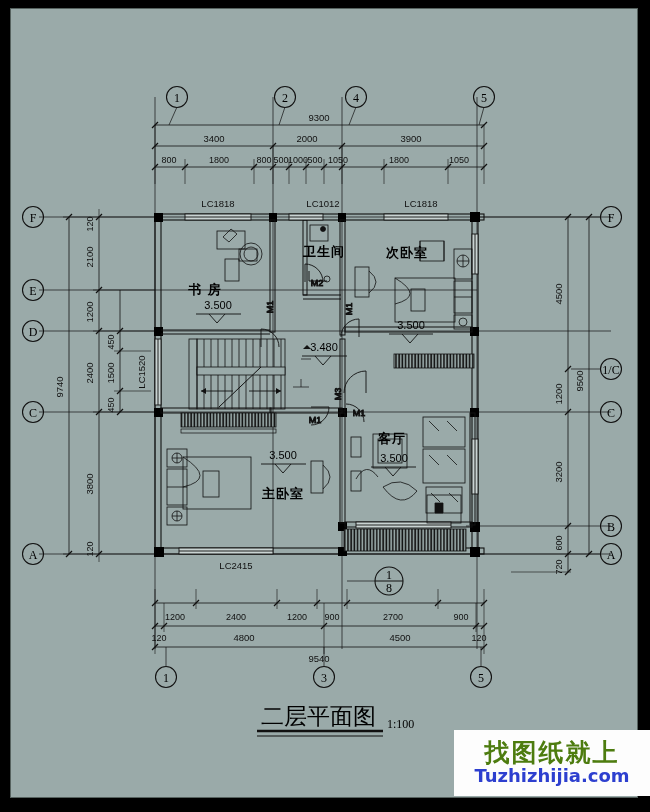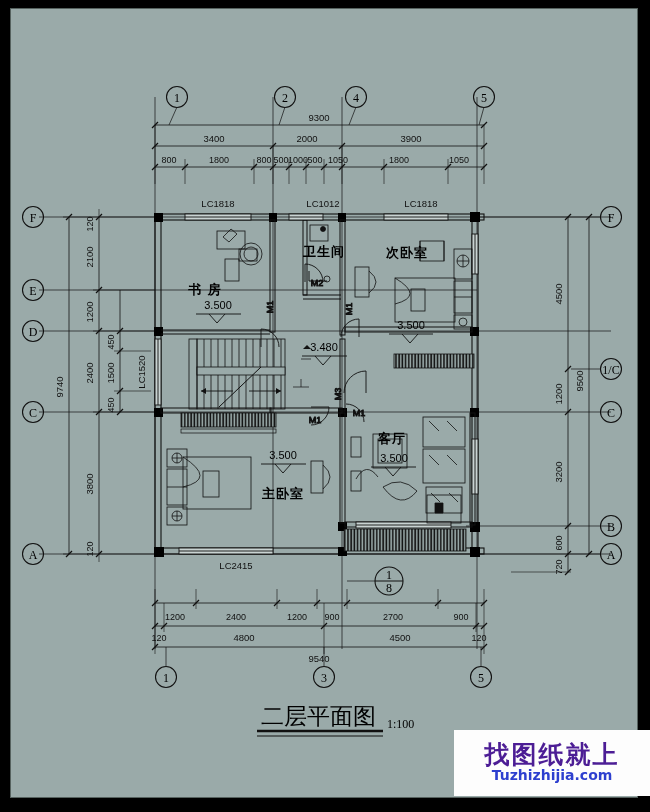--- a/index.html
+++ b/index.html
@@ -11,22 +11,22 @@
   .dimtxt2{font-family:"Liberation Sans",sans-serif;font-size:9px;fill:#111;}
   .roomtxt{font-family:"DejaVu Sans",sans-serif;font-size:13px;fill:#000;font-weight:bold;letter-spacing:1px;}
   .elev{font-family:"Liberation Sans",sans-serif;font-size:11px;fill:#000;}
   .wlbl{font-family:"Liberation Sans",sans-serif;font-size:9.5px;fill:#111;}
   .dlbl{font-family:"Liberation Sans",sans-serif;font-size:9px;fill:#000;}
   .axtxt{font-family:"Liberation Serif",serif;font-size:12px;fill:#000;}
   .ttl{font-family:"DejaVu Sans",sans-serif;font-size:23px;fill:#000;}
   .scl{font-family:"Liberation Serif",serif;font-size:12px;fill:#000;}
   #wm{position:absolute;left:443px;top:721px;width:196px;height:66px;background:#fdfdfd;
       display:flex;flex-direction:column;align-items:center;justify-content:center;}
-  #wm .cn{font-family:"DejaVu Sans",sans-serif;font-size:25px;color:#4c1d95;font-weight:bold;letter-spacing:2px;line-height:1.05;}
-  #wm .en{font-family:"DejaVu Sans",sans-serif;font-size:14px;color:#2d3fcf;font-weight:bold;letter-spacing:0px;line-height:1.1;}
+  #wm .cn{font-family:"DejaVu Sans",sans-serif;font-size:25px;color:#4d7c0f;font-weight:bold;letter-spacing:2px;line-height:1.05;}
+  #wm .en{font-family:"DejaVu Sans",sans-serif;font-size:18px;color:#2d3fcf;font-weight:bold;letter-spacing:0px;line-height:1.1;}
 </style>
 </head>
 <body>
 
 <div id="frame">
  <div id="sheet">
 
   <svg width="628" height="790" viewBox="0 0 628 790">
     <defs>
       <g id="tick">

